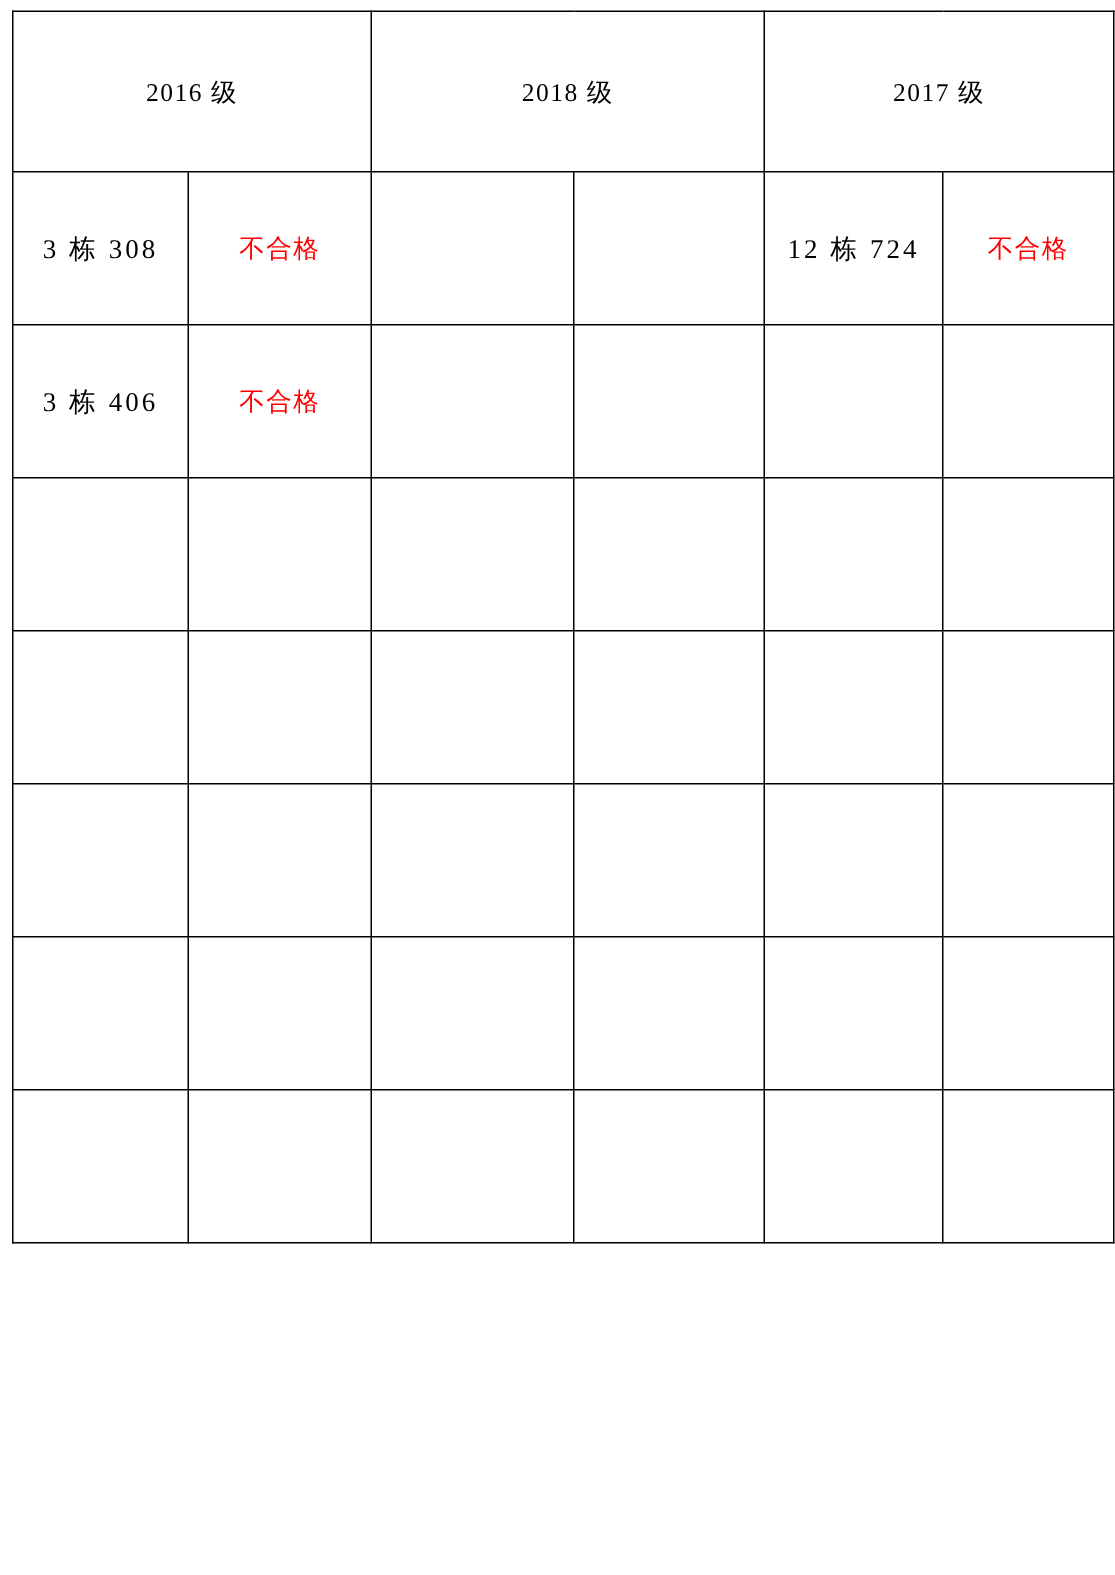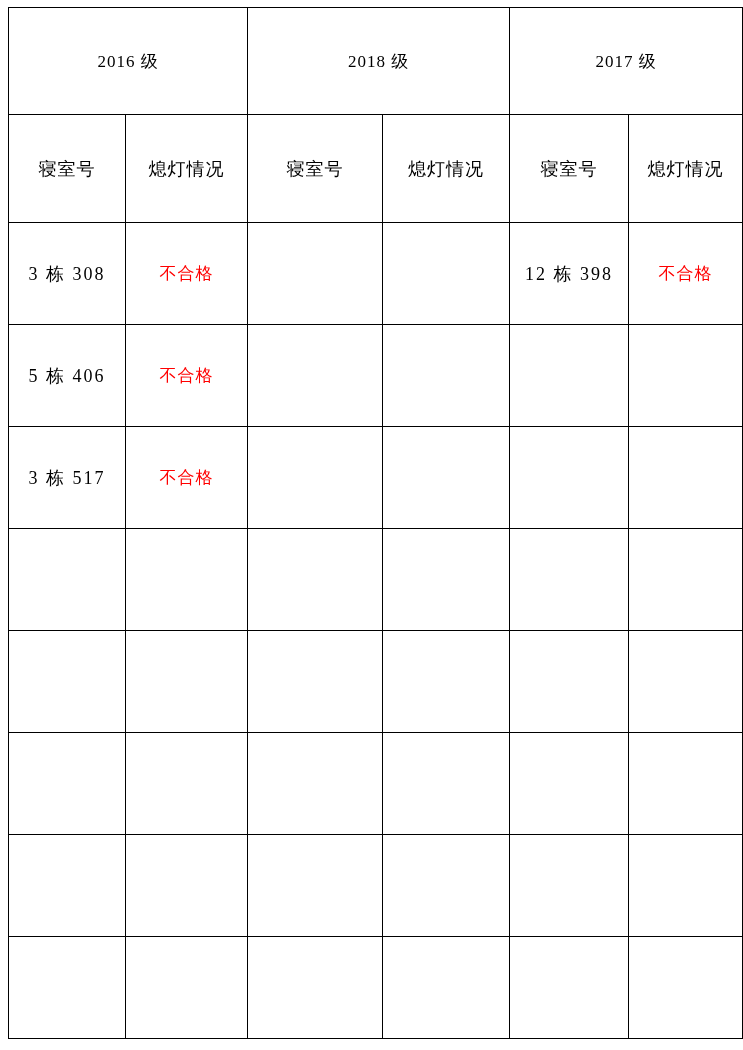--- a/index.html
+++ b/index.html
@@ -84,55 +84,39 @@
         <col class="c3">
         <col class="c4">
         <col class="c5">
     </colgroup>
     <tbody>
       <tr class="grade-row">
         <td colspan="2">2016 级</td>
         <td colspan="2">2018 级</td>
         <td colspan="2">2017 级</td>
       </tr>
-      <tr class="sub-row">
-        <td>寝室号</td>
-        <td>熄灯情况</td>
-        <td>寝室号</td>
-        <td>熄灯情况</td>
-        <td>寝室号</td>
-        <td>熄灯情况</td>
-      </tr>
 
       <tr class="data-row">
         <td><span class="room">3 栋 308</span></td>
         <td><span class="status" style="color:#ff0000">不合格</span></td>
         <td><span class="room"></span></td>
         <td><span class="status"></span></td>
-        <td><span class="room">12 栋 398</span></td>
+        <td><span class="room">12 栋 724</span></td>
         <td><span class="status" style="color:#ff0000">不合格</span></td>
       </tr>
 
       <tr class="data-row">
-        <td><span class="room">5 栋 406</span></td>
+        <td><span class="room">3 栋 406</span></td>
         <td><span class="status" style="color:#ff0000">不合格</span></td>
         <td><span class="room"></span></td>
         <td><span class="status"></span></td>
         <td><span class="room"></span></td>
         <td><span class="status"></span></td>
       </tr>
 
-      <tr class="data-row">
-        <td><span class="room">3 栋 517</span></td>
-        <td><span class="status" style="color:#ff0000">不合格</span></td>
-        <td><span class="room"></span></td>
-        <td><span class="status"></span></td>
-        <td><span class="room"></span></td>
-        <td><span class="status"></span></td>
-      </tr>
 
       <tr class="data-row">
         <td>
             <span class="empty"></span>
           </td>
         <td>
             <span class="empty"></span>
           </td>
         <td>
             <span class="empty"></span>

